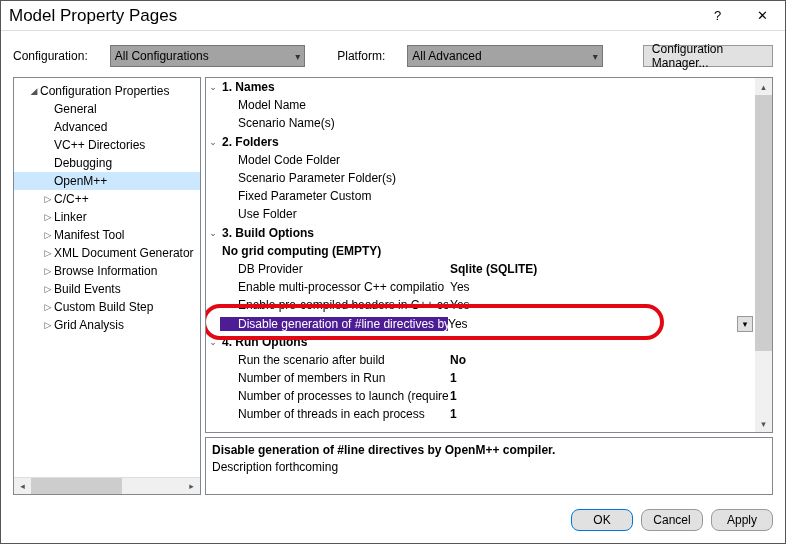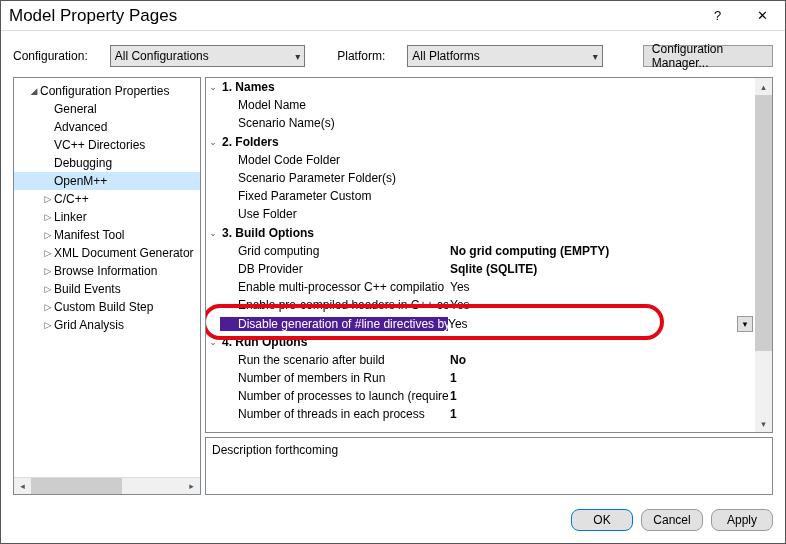--- a/index.html
+++ b/index.html
@@ -26,21 +26,21 @@
     width: 45px; height: 30px;
     display: flex; align-items: center; justify-content: center;
     font-family: inherit; font-size: 13px;
   }
   .config-row {
     display: flex; align-items: center;
     padding: 14px 12px 10px 12px; gap: 20px;
   }
   .config-row label { margin-right: 2px; }
   .combo {
-    height: 22px; border: 1px solid #777; background:#e5e5e5;
+    height: 22px; border: 1px solid #777; background:#a3a3a3;
     display:flex; align-items:center; padding:0 4px;
     justify-content: space-between;
   }
   .combo .arrow { font-size:10px; color:#333; padding-left:6px; }
   .btn {
     height: 22px; border:1px solid #999; background:#e1e1e1;
     padding: 0 8px; display:flex; align-items:center; justify-content:center;
     cursor: default;
   }
   .btn-default { border:1px solid #0078d7; background:#e1e1e1; }
@@ -128,21 +128,21 @@
 </div>
 
 <div class="config-row">
   <label>Configuration:</label>
   <div class="combo" style="width:225px">
     <span>All Configurations</span>
     <span class="arrow">▾</span>
   </div>
   <label style="margin-left:12px">Platform:</label>
   <div class="combo" style="width:225px">
-    <span>All Platforms</span>
+    <span>All Advanced</span>
     <span class="arrow">▾</span>
   </div>
   <div style="flex:1"></div>
   <div class="btn" style="width:148px">Configuration Manager...</div>
 </div>
 
 <div class="main">
 
   <div class="tree-panel">
     <div class="tree">
@@ -249,21 +249,20 @@
             <span class="tw"></span>
             <span class="label">Use Folder</span>
             <span class="value"></span>
           </div>
           <div class="grid-row section">
             <span class="tw">⌄</span>
             <span class="label">3. Build Options</span>
           </div>
           <div class="grid-row sub">
             <span class="tw"></span>
-            <span class="label">Grid computing</span>
             <span class="value bold">No grid computing (EMPTY)</span>
           </div>
           <div class="grid-row sub">
             <span class="tw"></span>
             <span class="label">DB Provider</span>
             <span class="value bold">Sqlite (SQLITE)</span>
           </div>
           <div class="grid-row sub">
             <span class="tw"></span>
             <span class="label">Enable multi-processor C++ compilatio</span>
@@ -311,20 +310,21 @@
         <div class="sb-btn">▴</div>
         <div class="sb-track">
             <div class="sb-thumb"></div>
           </div>
         <div class="sb-btn">▾</div>
       </div>
 
       <div class="ring" style="left:-4px; top:226px; width:462px; height:36px;"></div>
     </div>
     <div class="desc-panel">
+      <div class="desc-title">Disable generation of #line directives by OpenM++ compiler.</div>
       <div>Description forthcoming</div>
     </div>
   </div>
 </div>
 
 <div class="footer">
   <div class="btn btn-default">OK</div>
   <div class="btn">Cancel</div>
   <div class="btn">Apply</div>
 </div>

